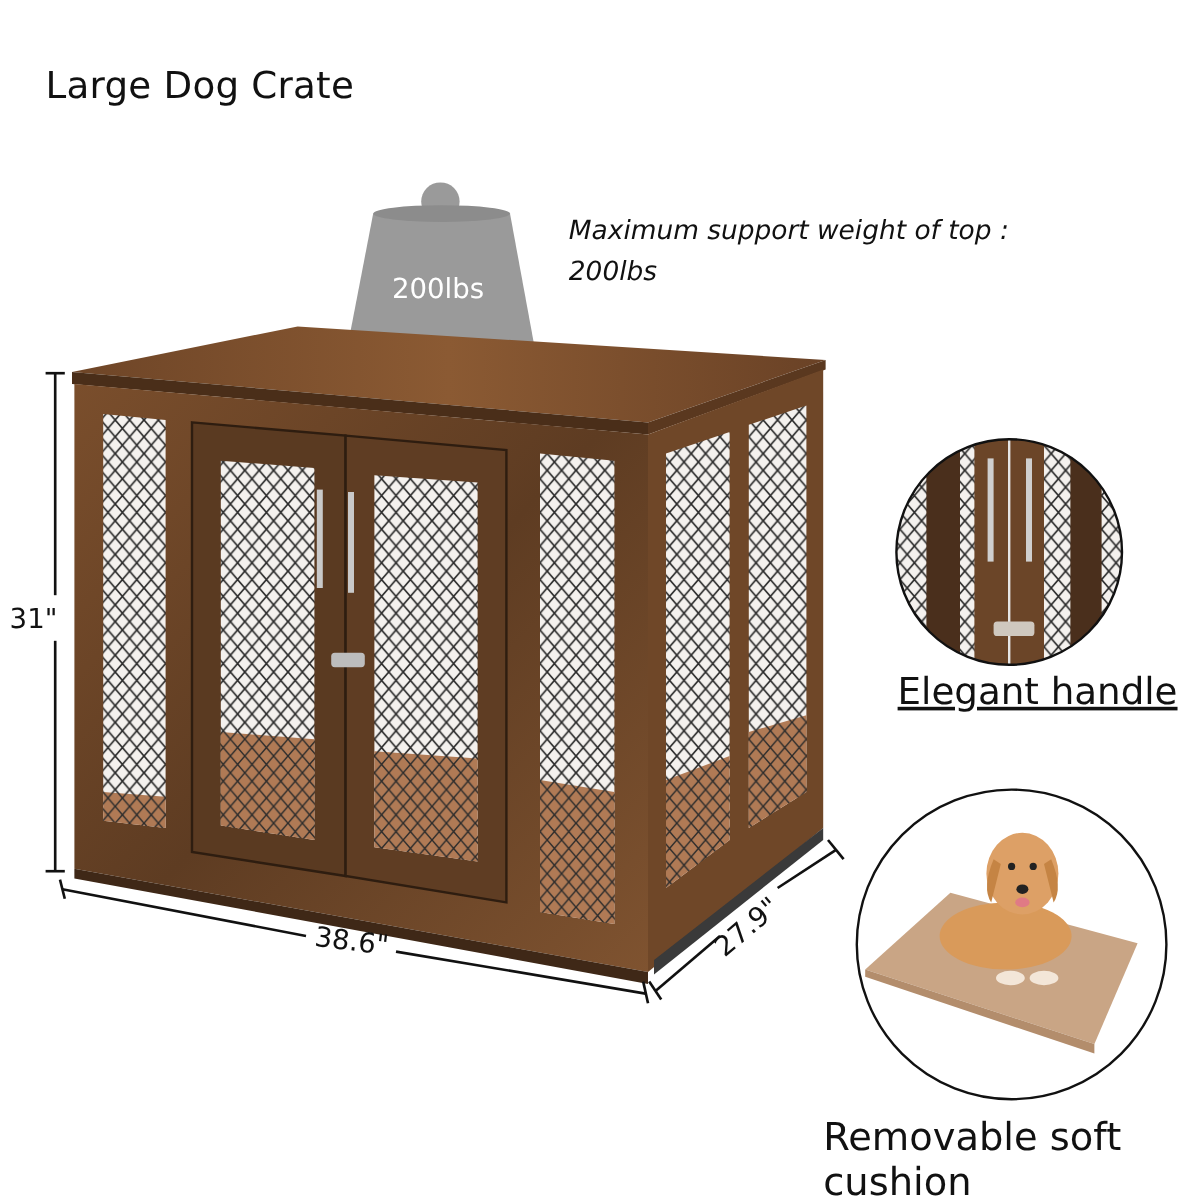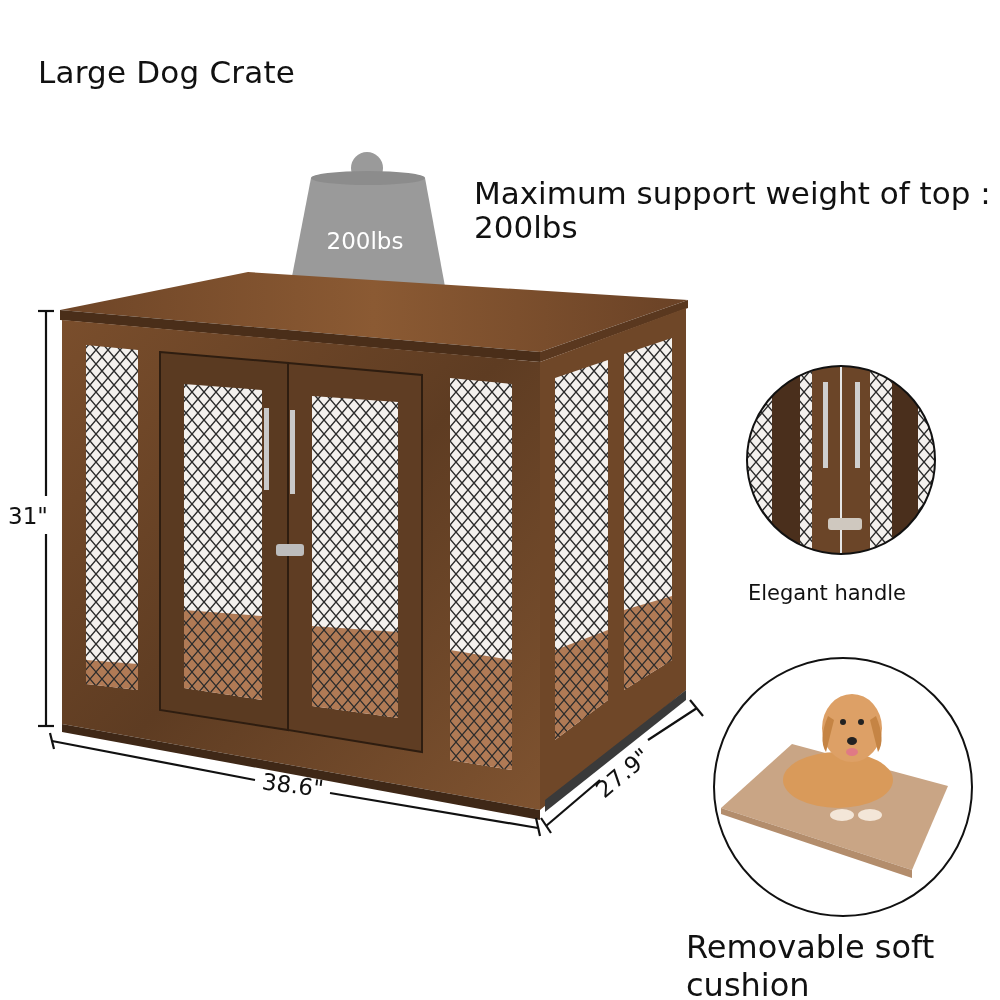--- a/index.html
+++ b/index.html
@@ -1,25 +1,25 @@
 <!DOCTYPE html>
 <html><head>
   <meta charset="utf-8">
   <style>
     html, body { margin: 0; padding: 0; background: #ffffff; }
     body { width: 1000px; height: 1000px; position: relative; overflow: hidden; font-family: "DejaVu Sans", sans-serif; color: #111; }
     .abs { position: absolute; }
     .title { left: 38px; top: 14px; font-size: 31px; letter-spacing: 0.2px; margin-top: 40px; }
-    .support { left: 474px; top: 176px; font-size: 31px; line-height: 34px; }
+    .support { left: 474px; top: 176px; font-size: 22px; line-height: 34px; font-style: italic; }
     .weight-label { left: 300px; top: 228px; width: 130px; text-align: center; color: #fff; font-size: 23px; }
     .dim { font-size: 23px; color: #111; }
     .dim-h { left: 8px; top: 503px; }
     .dim-w { left: 262px; top: 772px; transform: rotate(7deg); }
     .dim-d { left: 592px; top: 760px; transform: rotate(-40deg); }
-    .cap1 { left: 748px; top: 576px; font-size: 21px; line-height: 34px; }
+    .cap1 { left: 748px; top: 560px; font-size: 31px; line-height: 34px; text-decoration: underline; }
     .cap2 { left: 686px; top: 928px; font-size: 32px; }
     svg { position: absolute; left: 0; top: 0; }
   </style>
 </head>
 <body>
 
 <svg width="1000" height="1000" viewBox="0 0 1000 1000">
   <defs>
     <pattern id="mesh" width="12" height="14" patternUnits="userSpaceOnUse">
       <rect width="12" height="14" fill="#f4f1ee"></rect>

